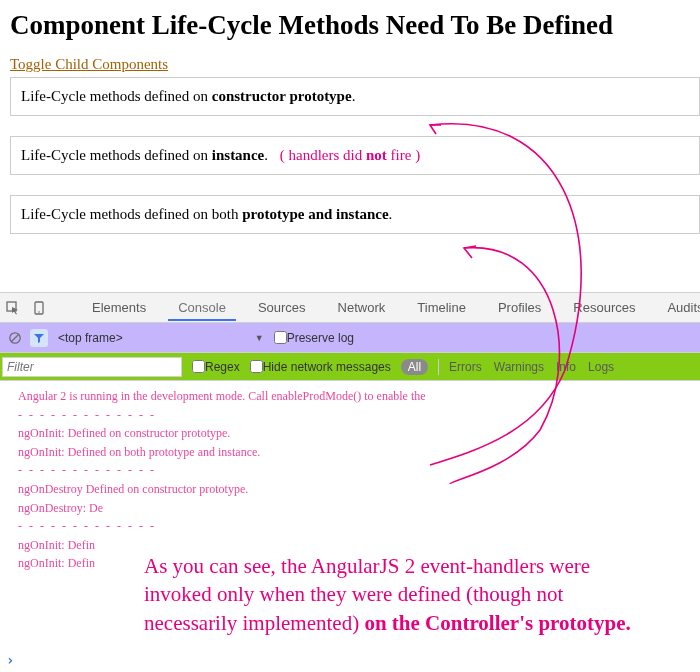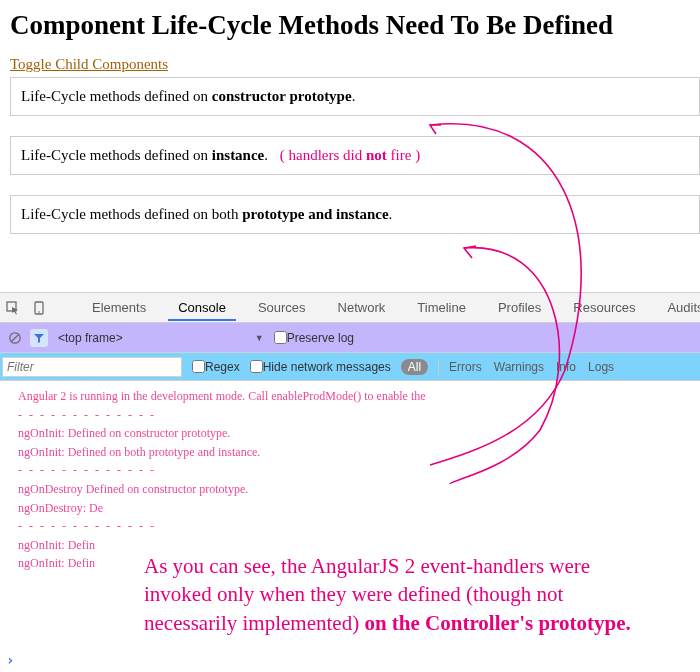--- a/index.html
+++ b/index.html
@@ -71,21 +71,21 @@
     cursor: pointer;
   }
   .dt-sep { width:1px; height:18px; background:#ccc; margin:0 6px; }
   .dt-tab {
     padding: 6px 10px;
     color: #5a5a5a;
     cursor: pointer;
     font-size: 13px;
   }
   .dt-tab.active {
-    color: #000000;
+    color: #737373;
     border-bottom: 2px solid #3b73e8;
     padding-bottom: 4px;
   }
   .dt-subbar {
     display: flex;
     align-items: center;
     height: 30px;
     border-bottom: 1px solid #d0d0d0;
     background: #c4b5fd;
     padding: 0 6px;
@@ -104,21 +104,21 @@
   }
   .dt-context {
     display:flex;align-items:center;gap:2px;
     padding:1px 4px;border-radius:2px;cursor:pointer;
   }
   .dt-context .tri { font-size:9px;color:#555;margin-left:130px; }
   .dt-check { display:flex;align-items:center;font-size:12px;color:#333; }
   .dt-check input { margin:0; }
   .dt-filterbar {
     display:flex;align-items:center;height:28px;
-    border-bottom:1px solid #d0d0d0;background:#7dd3fc;
+    border-bottom:1px solid #d0d0d0;background:#84cc16;
     padding:0 2px;gap:10px;font-size:12px;color:#5a5a5a;
     white-space:nowrap;
   }
   .dt-filter-input {
     font-family: Helvetica, Arial, sans-serif;
     font-size:12px;font-style:italic;color:#888;
     border:1px solid #d0d0d0;background:#fff;
     padding:2px 4px;width:180px;height:20px;
   }
   .dt-pill {

